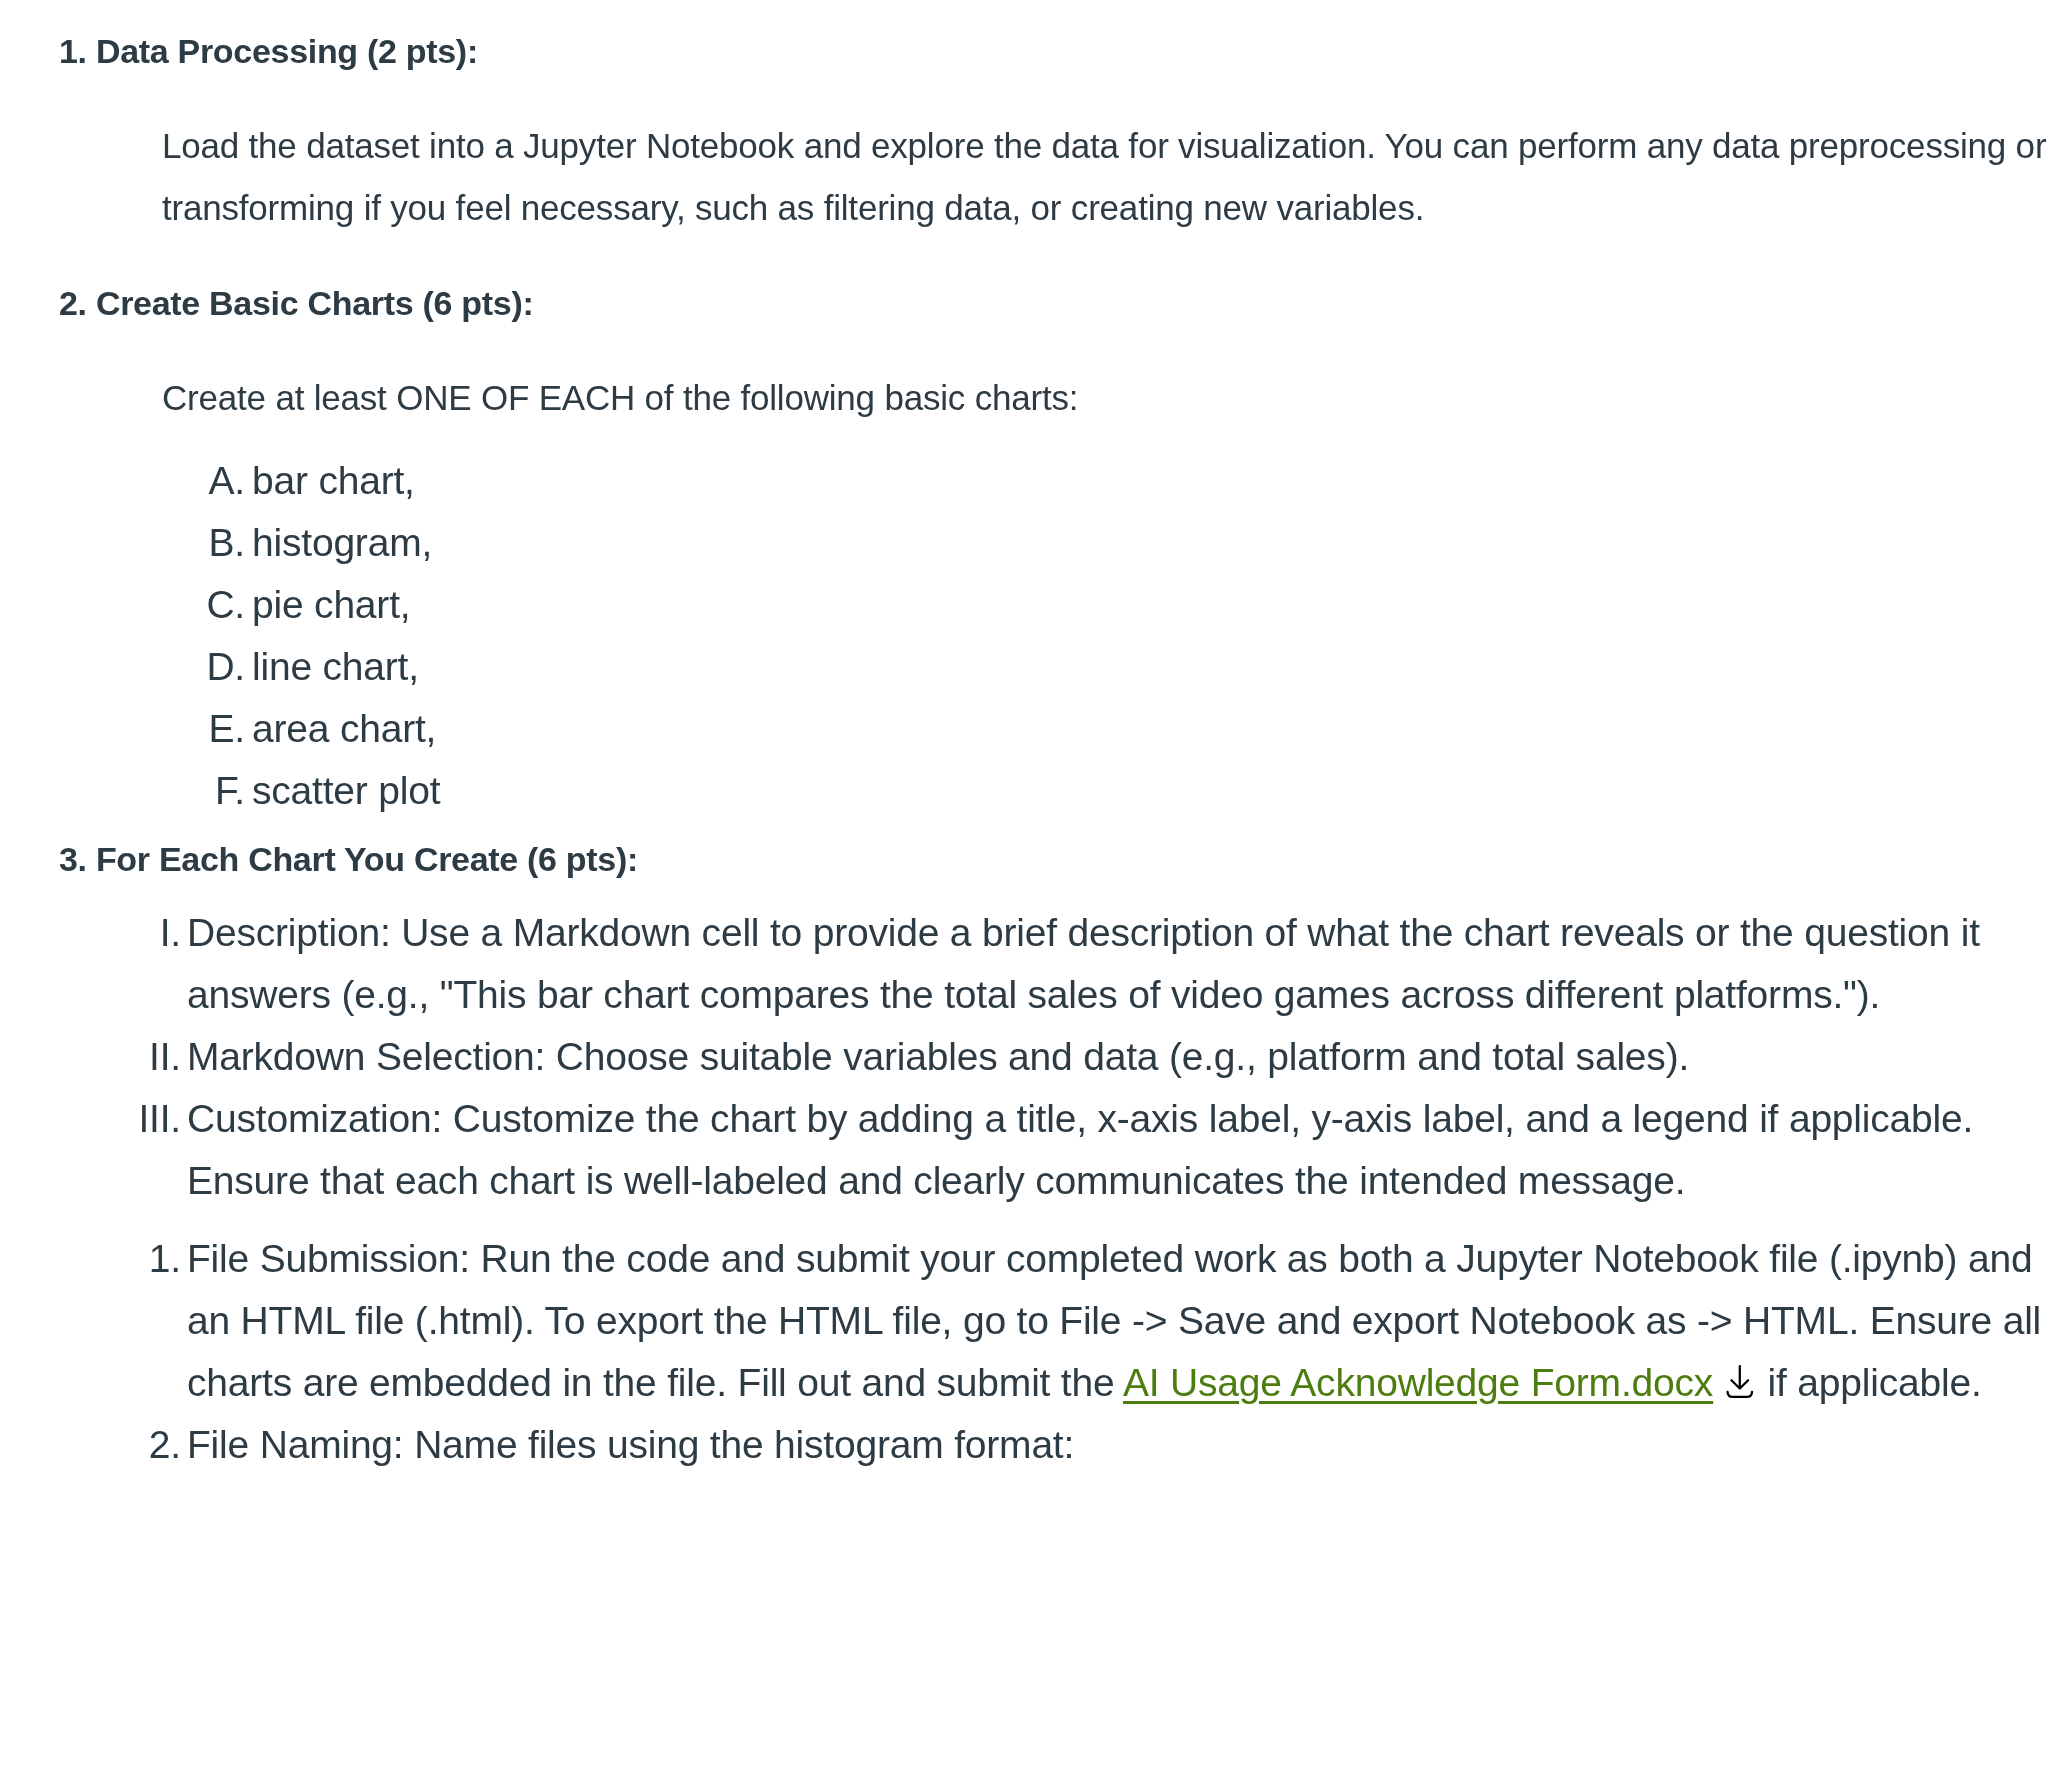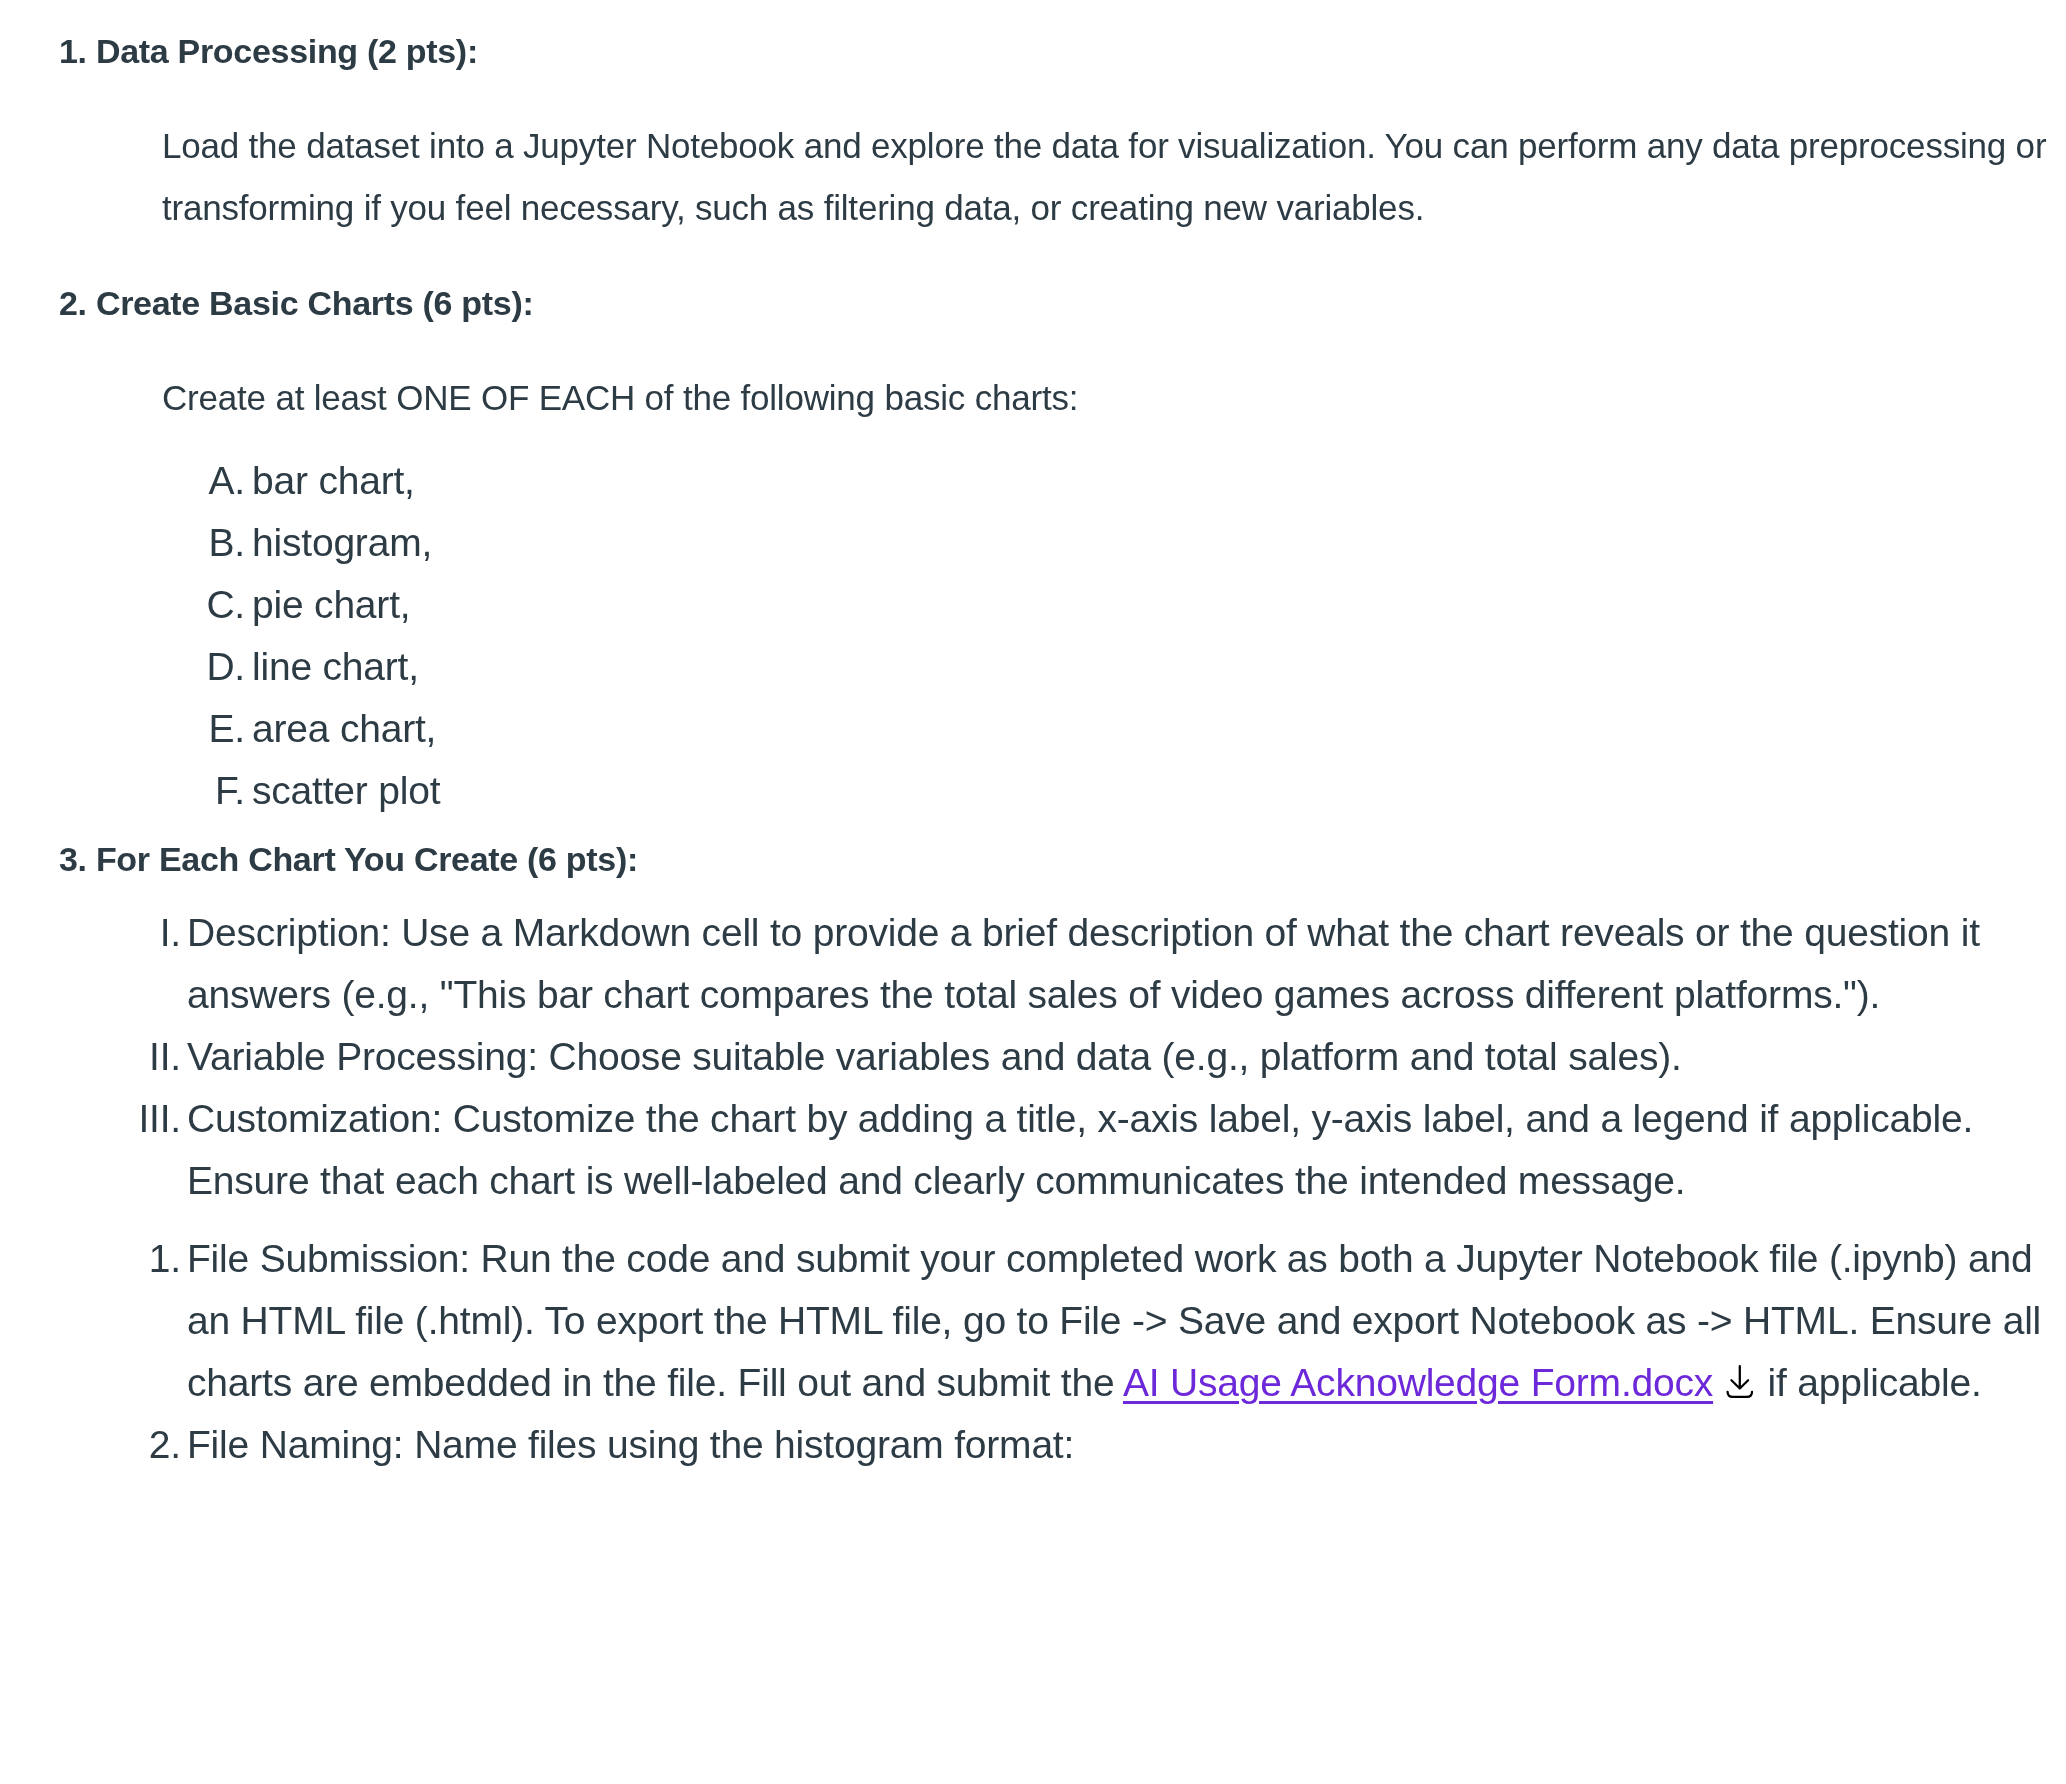--- a/index.html
+++ b/index.html
@@ -34,21 +34,21 @@
   .roman li, .num li {
     font-size: 39px; line-height: 62px; position: relative;
     padding-left: 128px; width: 1863px; letter-spacing: -0.2px;
   }
   .roman li .mk, .num li .mk {
     position: absolute; left: 0; width: 122px; text-align: right;
   }
   .h-sub { margin-top: 13px; }
   .num { margin-top: 15.4px; }
   .u { text-decoration-thickness: 2.6px; text-underline-offset: 5.1px; text-align: right; }
-  a.link { color: #6d28d9; text-decoration: underline; text-decoration-thickness: 3.2px; text-underline-offset: 5.1px; }
+  a.link { color: #4d7c0f; text-decoration: underline; text-decoration-thickness: 3.2px; text-underline-offset: 5.1px; }
   .dl-icon { display: inline-block; width: 29.6px; height: 39px; vertical-align: -5.1px; margin: 0 2.6px 0 11.6px; }
 </style>
 </head>
 <body>
 
 <div class="page">
 
   <h3 class="h-dp">1. Data Processing (2 pts):</h3>
   <p class="para p-dp">Load the dataset into a Jupyter Notebook and explore the data for visualization. You can perform any data preprocessing or transforming if you feel necessary, such as filtering data, or creating new variables.</p>
 
@@ -59,21 +59,21 @@
     <li><span class="mk">B.</span><span>histogram,</span></li>
     <li><span class="mk">C.</span><span>pie chart,</span></li>
     <li><span class="mk">D.</span><span>line chart,</span></li>
     <li><span class="mk">E.</span><span>area chart,</span></li>
     <li><span class="mk">F.</span><span>scatter plot</span></li>
   </ol>
 
   <h3 class="h-fe">3. For Each Chart You Create (6 pts):</h3>
   <ol class="roman">
     <li><span class="mk">I.</span><span class="u">Description:</span><span> Use a Markdown cell to provide a brief description of what the chart reveals or the question it answers (e.g., "This bar chart compares the total sales of video games across different platforms.").</span></li>
-    <li><span class="mk">II.</span><span class="u">Variable Processing:</span><span> Choose suitable variables and data (e.g., platform and total sales).</span></li>
+    <li><span class="mk">II.</span><span class="u">Markdown Selection:</span><span> Choose suitable variables and data (e.g., platform and total sales).</span></li>
     <li><span class="mk">III.</span><span class="u">Customization:</span><span> Customize the chart by adding a title, x-axis label, y-axis label, and a legend if applicable. Ensure that each chart is well-labeled and clearly communicates the intended message.</span></li>
   </ol>
 
   <ol class="num">
     <li><span class="mk">1.</span><span class="u">File Submission:</span><span> Run the code and submit your completed work as both a Jupyter Notebook file (.ipynb) and an HTML file (.html). To export the HTML file, go to File -&gt; Save and export Notebook as -&gt; HTML. Ensure all charts are embedded in the file. Fill out and submit the </span><a class="link" href="#">AI Usage Acknowledge Form.docx</a><span class="dl-icon"><svg viewBox="0 0 46 60" width="29.6" height="39">
             <path d="M23 6 V40 M10 28 L23 41 L36 28" stroke="#000" stroke-width="3.5" fill="none" stroke-linecap="round" stroke-linejoin="round"></path>
             <path d="M4 46 Q4 54 12 54 H34 Q42 54 42 46" stroke="#000" stroke-width="3.5" fill="none" stroke-linecap="round"></path>
           </svg></span><span> if applicable.</span></li>
     <li><span class="mk">2.</span><span class="u">File Naming:</span><span> Name files using the histogram format:</span></li>
   </ol>

